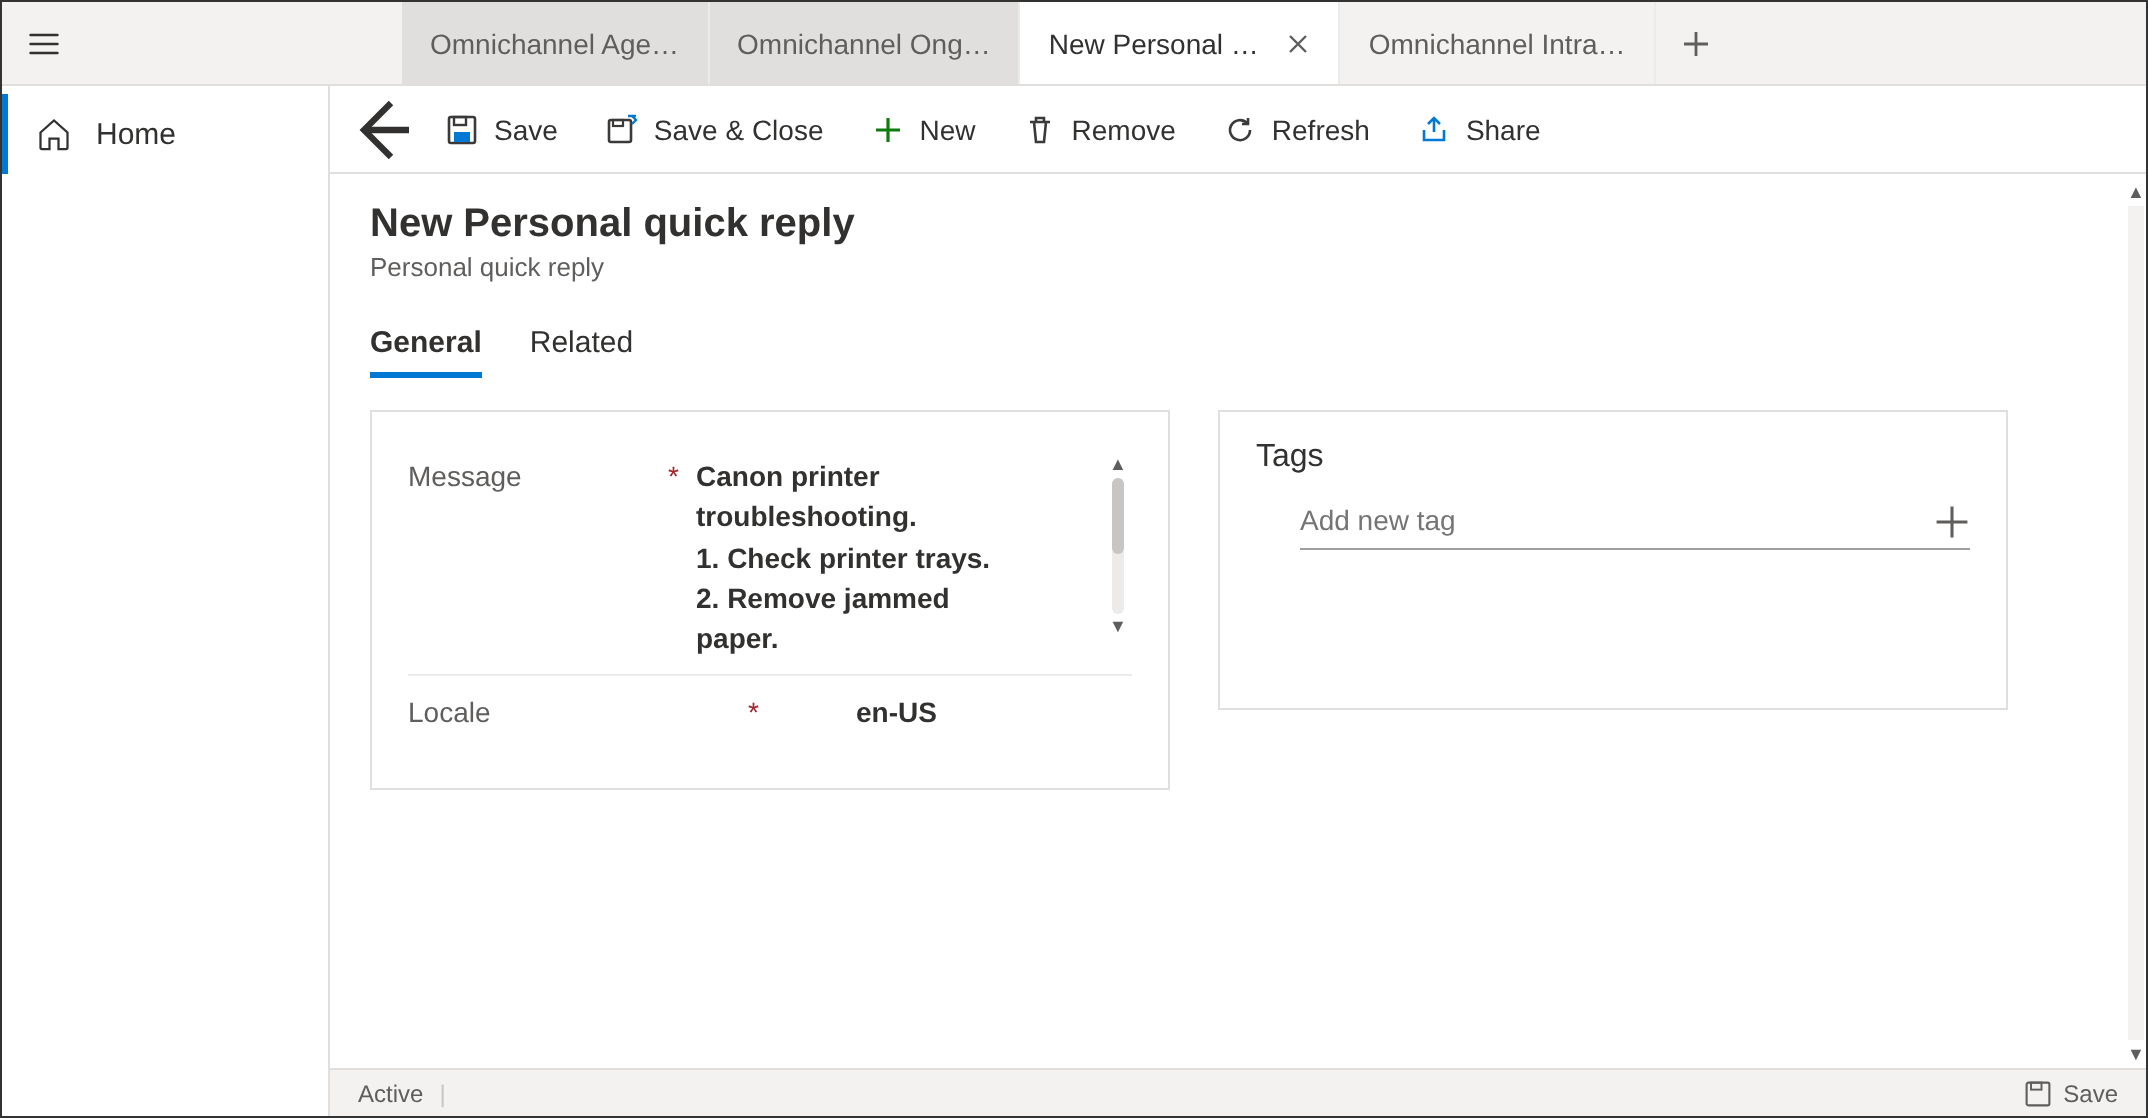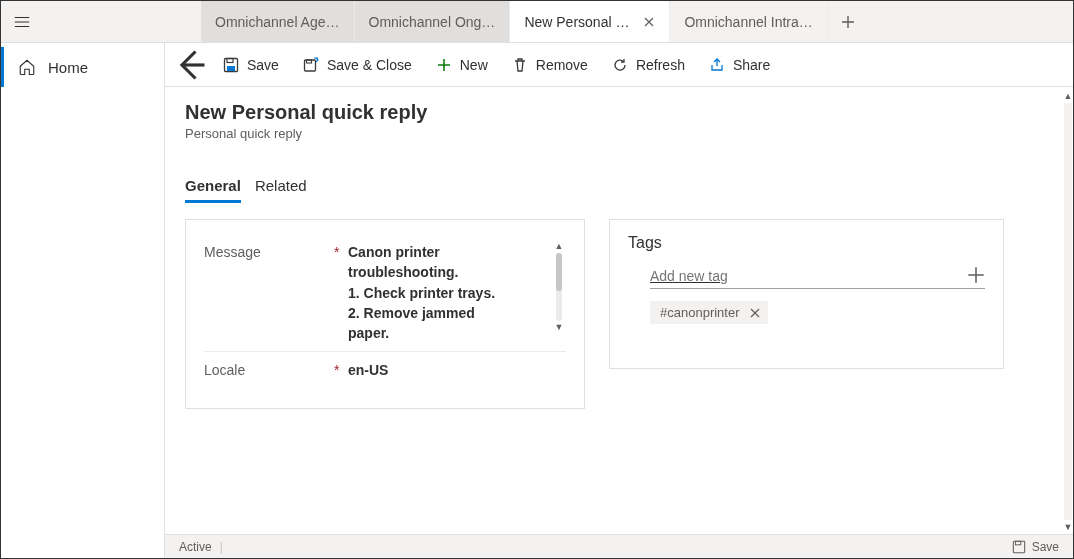--- a/index.html
+++ b/index.html
@@ -29,42 +29,42 @@
     .cmdbar { display: flex; align-items: center; height: 44px; border-bottom: 1px solid #e1dfdd; padding: 0 8px; gap: 4px; }
     .cmd-back { width: 36px; height: 36px; display: flex; align-items: center; justify-content: center; cursor: pointer; }
     .cmd-btn { display: flex; align-items: center; gap: 8px; padding: 6px 10px; cursor: pointer; color: #323130; border-radius: 2px; }
     .cmd-btn svg { width: 16px; height: 16px; }
     .icon-green path, .icon-green line { stroke: #107c10; }
     .icon-blue path, .icon-blue polyline { stroke: #0078d4; }
 
     .content { padding: 14px 20px 0 20px; flex: 1; overflow: auto; }
     .page-title { font-size: 20px; font-weight: 600; }
     .page-subtitle { font-size: 13px; color: #605e5c; margin-top: 2px; }
-    .form-tabs { display: flex; gap: 14px; margin-top: 32px; }
+    .form-tabs { display: flex; gap: 24px; margin-top: 18px; }
     .ftab { padding: 4px 0 6px 0; font-size: 15px; color: #323130; cursor: pointer; }
     .ftab.active { font-weight: 600; border-bottom: 3px solid #0078d4; }
 
     .panels { display: flex; gap: 24px; margin-top: 16px; align-items: flex-start; }
     .panel { border: 1px solid #e1dfdd; padding: 14px 18px; }
     .panel-left { flex: 0 0 400px; min-height: 190px; }
     .panel-right { flex: 0 0 395px; min-height: 150px; }
 
     .field-row { display: flex; align-items: flex-start; padding: 8px 0; border-bottom: 1px solid #edebe9; }
-    .field-row:last-child { border-bottom: none; }
+    .field-row:last-child { border-bottom: none; gap: 40px; }
     .field-label { flex: 0 0 130px; color: #605e5c; font-size: 14px; padding-top: 2px; }
     .field-req { color: #a4262c; flex: 0 0 14px; padding-top: 2px; }
     .field-val-wrap { flex: 1; display: flex; align-items: flex-start; }
     .field-val { font-weight: 600; font-size: 14px; white-space: pre-wrap; line-height: 1.45; flex: 1; }
     .scroll-affordance { width: 14px; display: flex; flex-direction: column; align-items: center; justify-content: space-between; height: 90px; margin-left: 6px; }
     .scroll-arrow { font-size: 9px; color: #605e5c; line-height: 1; }
     .scroll-track { flex: 1; width: 6px; background: #edebe9; border-radius: 3px; margin: 2px 0; position: relative; }
     .scroll-thumb { position: absolute; top: 0; width: 6px; height: 38px; background: #c8c6c4; border-radius: 3px; }
 
     .section-title { font-size: 16px; color: #323130; margin-bottom: 10px; }
-    .add-tag-row { display: flex; align-items: flex-end; border-bottom: 1px solid #a19f9d; padding: 4px 0; margin-bottom: 12px; margin-left: 22px; text-decoration: underline;}
+    .add-tag-row { display: flex; align-items: flex-start; border-bottom: 1px solid #a19f9d; padding: 4px 0; margin-bottom: 12px; margin-left: 22px;}
     .add-tag-input { border: 0; outline: 0; flex: 1; font-size: 14px; color: #605e5c; background: transparent; }
     .add-tag-plus { width: 18px; height: 18px; display: flex; align-items: center; justify-content: center; color: #605e5c; }
     .tag-chip { display: inline-flex; align-items: center; background: #f3f2f1; padding: 4px 8px 4px 10px; gap: 10px; font-size: 13px; color: #605e5c; margin-left: 22px; }
     .tag-chip-x { display: flex; cursor: pointer; }
     .tag-chip-x svg { width: 10px; height: 10px; }
 
     .right-scrollbar { position: absolute; top: 46px; right: 0; bottom: 24px; width: 10px; display: flex; flex-direction: column; align-items: center; }
     .rsb-arrow { font-size: 9px; color: #605e5c; padding: 2px 0; }
     .rsb-track { flex: 1; width: 8px; background: #f3f2f1; }
 
@@ -213,28 +213,20 @@
           <div class="panel panel-right">
             <div class="section-title">Tags</div>
             <div class="add-tag-row">
               <input class="add-tag-input" placeholder="Add new tag" style="">
               <span class="add-tag-plus">
                 <svg viewBox="0 0 14 14">
                     <path d="M7 1v12M1 7h12" stroke="#605e5c" stroke-width="1.2"></path>
                   </svg>
               </span>
             </div>
-            <div class="tag-chip">
-              <span>#canonprinter</span>
-              <span class="tag-chip-x">
-                <svg viewBox="0 0 10 10">
-                    <path d="M1 1l8 8M9 1l-8 8" stroke="#605e5c" stroke-width="1.2"></path>
-                  </svg>
-              </span>
-            </div>
           </div>
         </div>
       </div>
 
       <div class="right-scrollbar">
         <span class="rsb-arrow">▲</span>
         <div class="rsb-track"></div>
         <span class="rsb-arrow">▼</span>
       </div>
 

